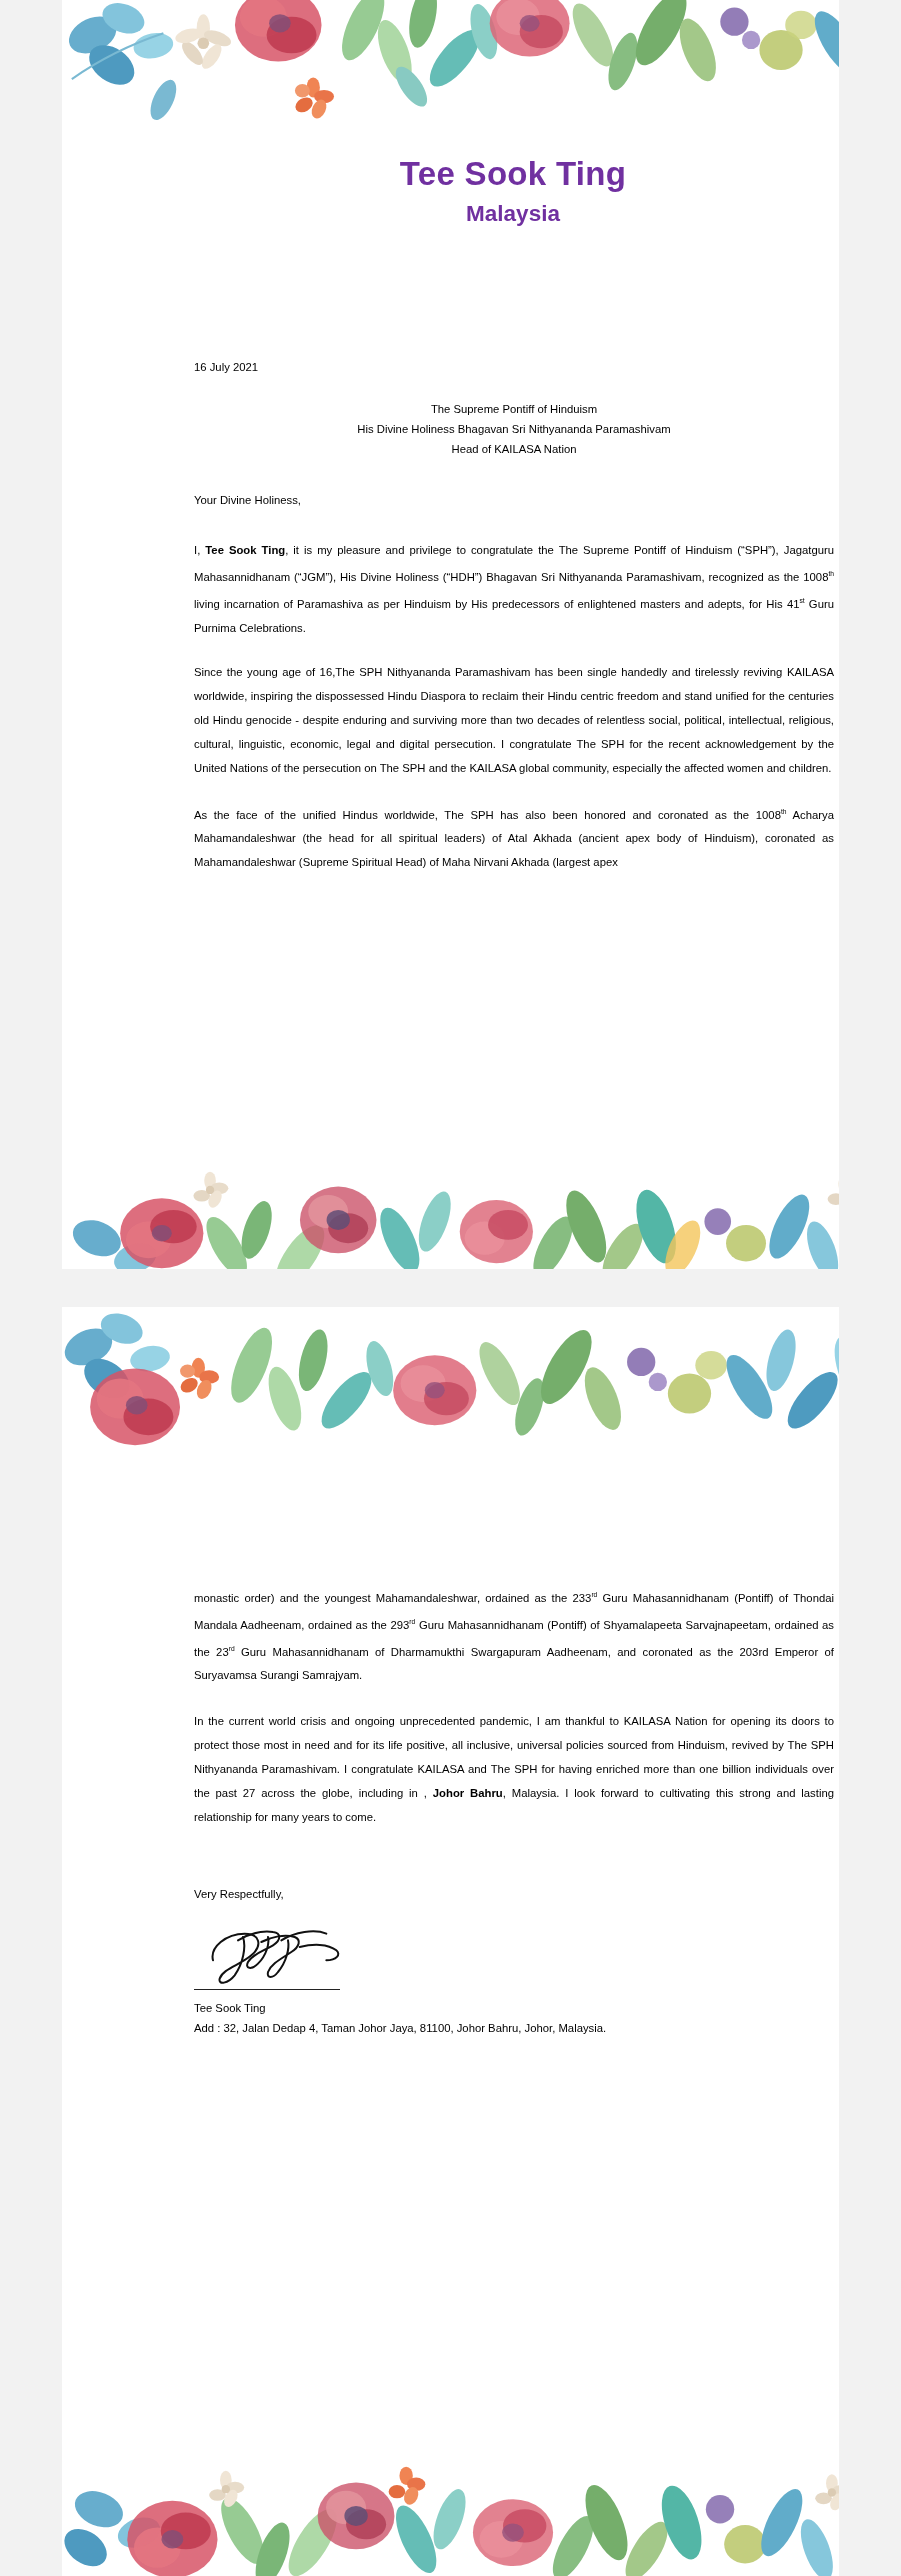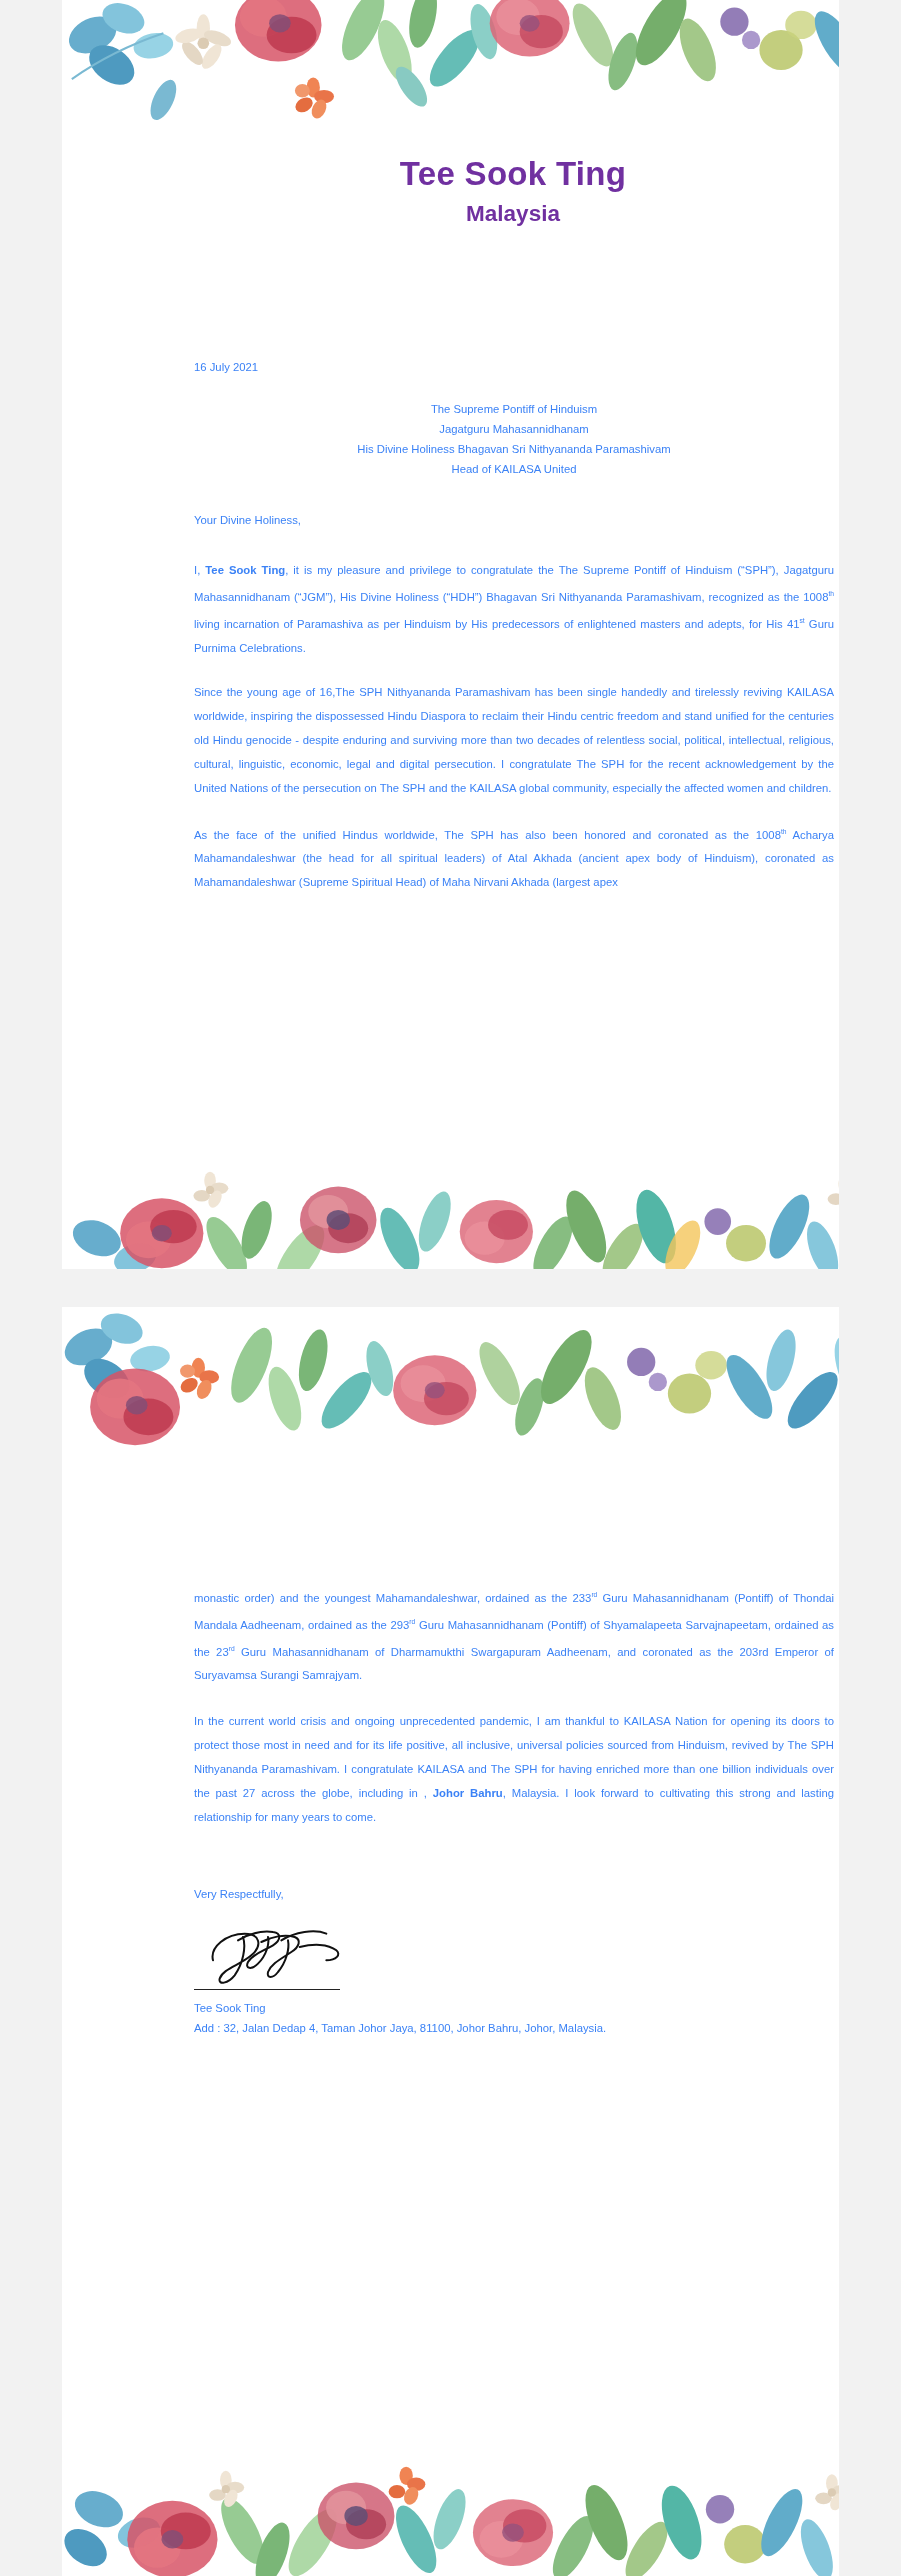--- a/index.html
+++ b/index.html
@@ -15,21 +15,21 @@
   .band-top{top:0;height:154px;}
   .band-bottom{bottom:0;height:129px;}
   .band-bottom.tall{height:192px;}
 
   .pageno{position:absolute;right:65px;font-size:11px;color:#333;font-family:"Liberation Serif",serif;}
 
   
   .content{position:absolute;left:0;width:902px;}
   .title{color:#7030a0;font-size:33px;font-weight:bold;text-align:center;letter-spacing:0.3px;}
   .subtitle{color:#7030a0;font-size:22.5px;font-weight:bold;text-align:center;margin-top:8px;}
-  .body-col{position:absolute;left:132px;width:640px;color:#3b82f6;}
+  .body-col{position:absolute;left:132px;width:640px;color:#000000;}
   .meta{font-size:11.3px;line-height:20px;}
   .addr-line{font-size:11.3px;line-height:20px;text-align:center;}
   .salutation{font-size:11.3px;}
   p.para{font-size:11.3px;line-height:24px;text-align:justify;margin:0;}
   b{font-weight:bold;}
   sup{font-size:6.7px;vertical-align:super;}
   .sig-wrap{margin-top:22px;}
   .sig-line{width:146px;border-bottom:1.3px solid #222;margin-top:1.7px;}
   .sig-svg{display:block;margin-left:6.7px;}
   .closing{font-size:11.3px;margin-top:32px;}
@@ -120,23 +120,22 @@
       <div class="subtitle">Malaysia</div>
     </div>
 
     <div class="body-col" style="top:357px;">
 
       <div class="meta">16  July 2021</div>
 
       <div style="height:22px;"></div>
 
       <div class="addr-line">The Supreme Pontiff of Hinduism</div>
-      <div class="addr-line">Jagatguru Mahasannidhanam</div>
       <div class="addr-line">His Divine Holiness Bhagavan Sri Nithyananda Paramashivam</div>
-      <div class="addr-line">Head of KAILASA United</div>
+      <div class="addr-line">Head of KAILASA Nation</div>
 
       <div style="height:35px;"></div>
 
       <div class="salutation">Your Divine Holiness,</div>
 
       <div style="height:32px;"></div>
 
       <p class="para"><span>I, </span><b>Tee Sook Ting</b><span>, it is my pleasure and privilege to congratulate the The Supreme Pontiff of Hinduism (“SPH”), Jagatguru Mahasannidhanam (“JGM”), His Divine Holiness (“HDH”) Bhagavan Sri Nithyananda Paramashivam, recognized as the 1008</span><sup>th</sup><span> living incarnation of Paramashiva as per Hinduism by His predecessors of enlightened masters and adepts, for His 41</span><sup>st</sup><span> Guru Purnima Celebrations.</span></p>
 
       <div style="height:20px;"></div>

